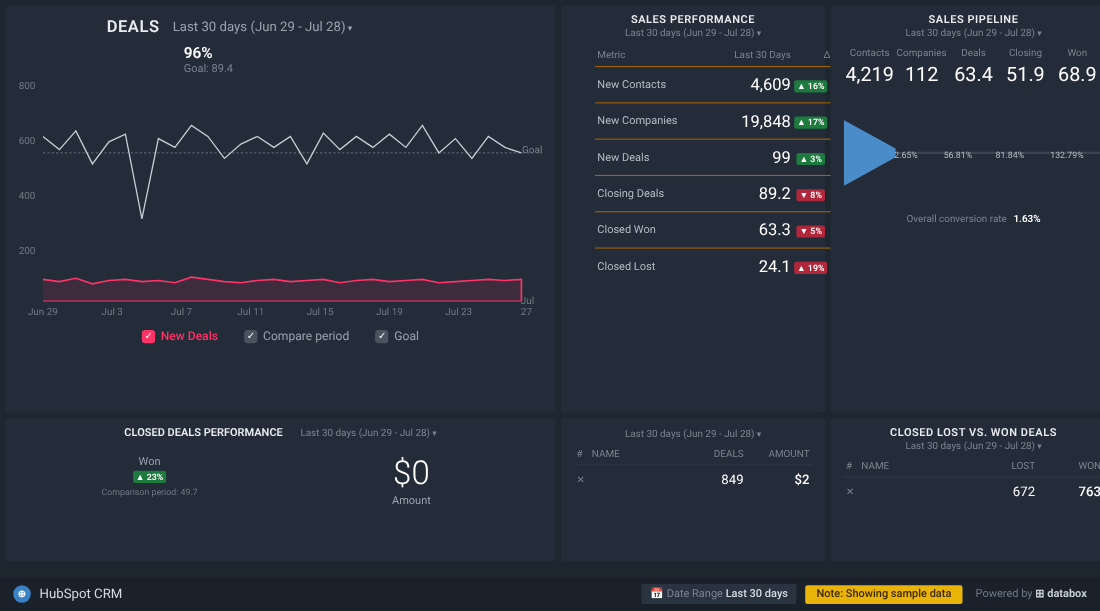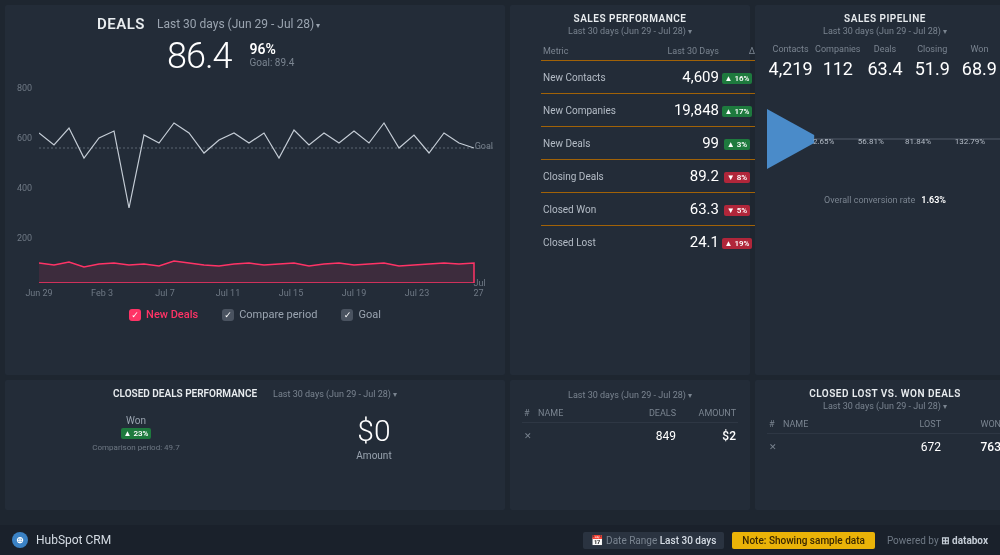--- a/index.html
+++ b/index.html
@@ -123,39 +123,38 @@
 <body>
 
 <div class="grid">
 
   <div class="card card-lg">
     <div class="deals-title-row">
       <span class="deals-title">DEALS</span>
       <span class="deals-range chev">Last 30 days (Jun 29 - Jul 28)</span>
     </div>
     <div class="deals-big-row">
-      <span class="deals-big">86.4</span>
       <div class="deals-pct-col">
         <div class="deals-pct">96%</div>
         <div class="deals-goal">Goal: 89.4</div>
       </div>
     </div>
     <div class="chart-wrap">
       <span class="ytick" style="top:0">800</span>
       <span class="ytick" style="top:50px">600</span>
       <span class="ytick" style="top:100px">400</span>
       <span class="ytick" style="top:150px">200</span>
       <span class="goal-lbl">Goal</span>
       <svg class="line-chart" viewBox="0 0 455 200" preserveAspectRatio="none">
         <line x1="0" y1="65" x2="455" y2="65" stroke="#5a6470" stroke-width="1" stroke-dasharray="2 2"></line>
         <polyline fill="none" stroke="#c5cdd6" stroke-width="1.2" points="0,50 15,62 30,45 45,75 60,55 75,48 90,125 105,52 120,60 135,40 150,50 165,70 180,57 195,50 210,60 225,50 240,75 255,47 270,62 285,50 300,60 315,48 330,60 345,40 360,65 375,52 390,70 405,50 420,60 435,65"></polyline>
         <polyline fill="rgba(255,51,102,0.12)" stroke="#ff3366" stroke-width="1.5" points="0,180 15,182 30,179 45,184 60,181 75,180 90,182 105,181 120,183 135,178 150,180 165,182 180,183 195,181 210,180 225,182 240,181 255,180 270,183 285,181 300,180 315,182 330,181 345,180 360,183 375,182 390,181 405,180 420,181 435,180 435,200 0,200"></polyline>
       </svg>
       <span class="xtick" style="left:22px">Jun 29</span>
-      <span class="xtick" style="left:85px">Feb 3</span>
+      <span class="xtick" style="left:85px">Jul 3</span>
       <span class="xtick" style="left:148px">Jul 7</span>
       <span class="xtick" style="left:211px">Jul 11</span>
       <span class="xtick" style="left:274px">Jul 15</span>
       <span class="xtick" style="left:337px">Jul 19</span>
       <span class="xtick" style="left:400px">Jul 23</span>
       <span class="xtick" style="left:463px">Jul 27</span>
     </div>
     <div class="legend">
       <div class="legend-item">
           <span class="legend-box lb-pink">✓</span>

